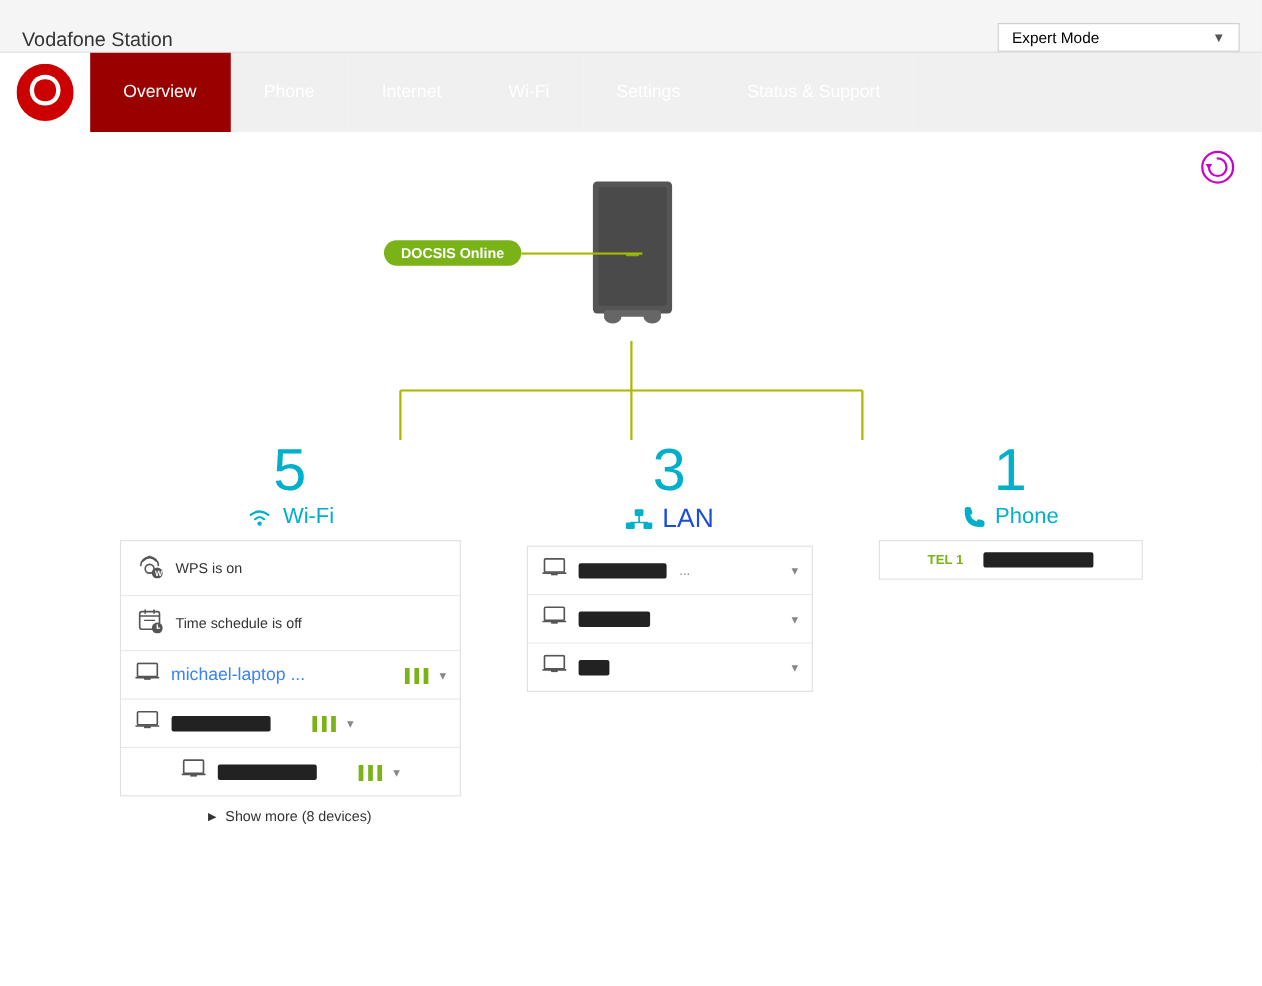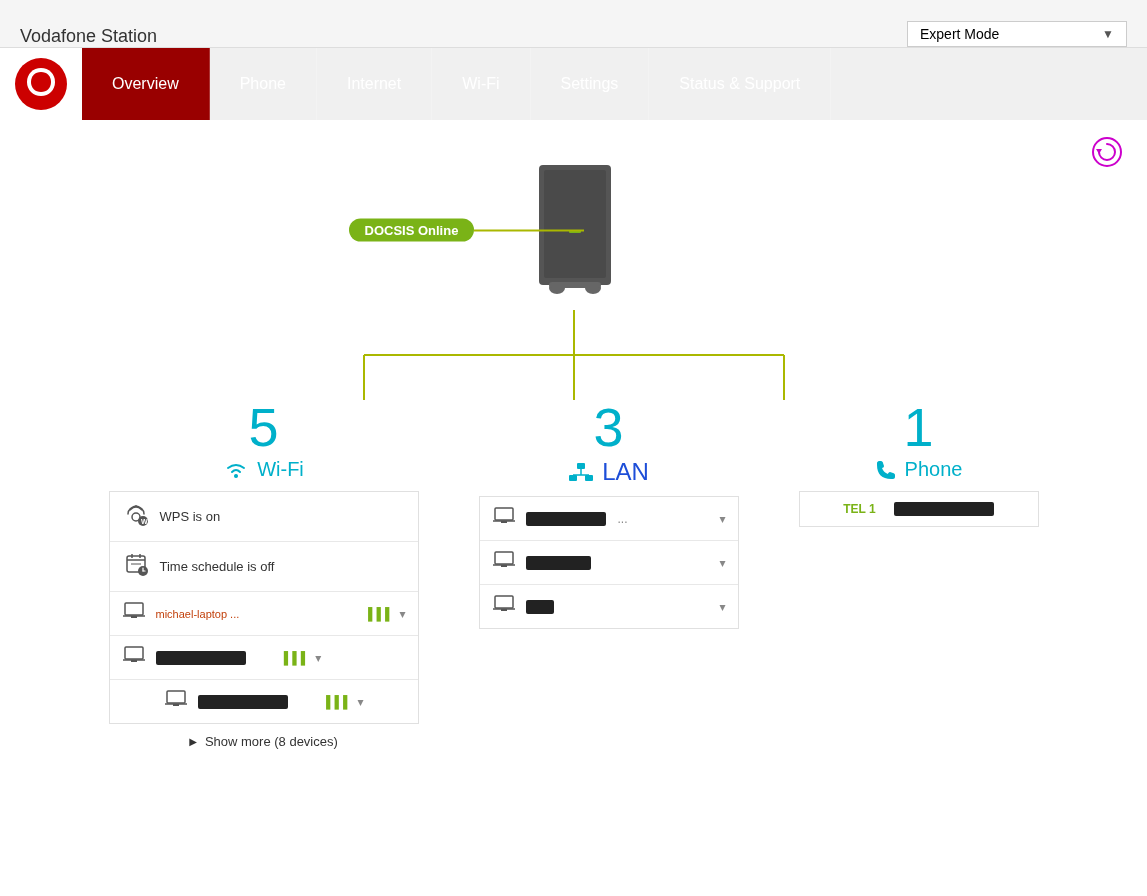--- a/index.html
+++ b/index.html
@@ -75,22 +75,22 @@
     .device-item-icon {
       font-size: 18px;
       color: #555;
       flex-shrink: 0;
       width: 24px;
       text-align: center;
     }
 
     .device-item-text {
       flex: 1;
-      font-size: 11px;
-      color: #c2410c;
+      font-size: 16px;
+      color: #3b82f6;
       white-space: nowrap;
       overflow: hidden;
       text-overflow: ellipsis;
     }
 
     .device-item-signal {
       color: #7ab317;
       font-size: 12px;
       flex-shrink: 0;
     }

